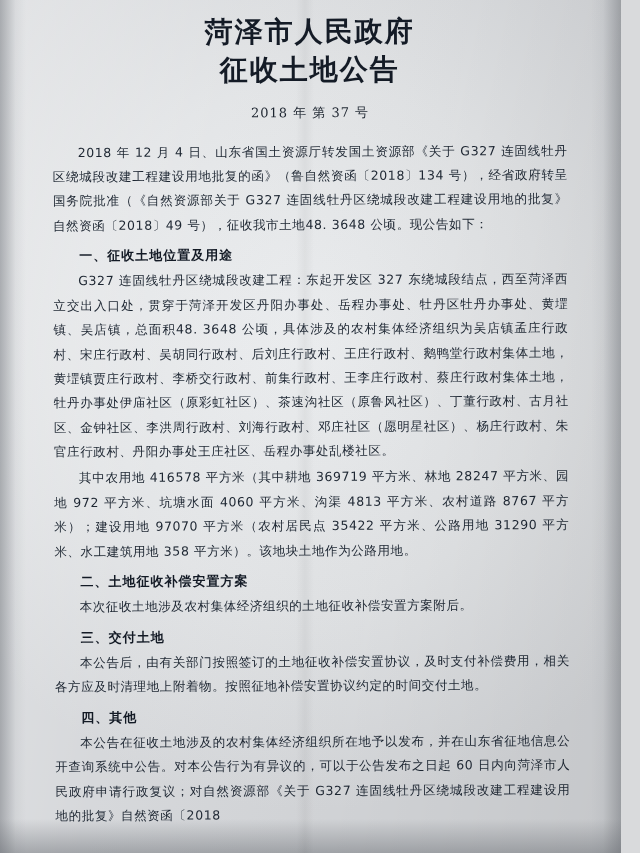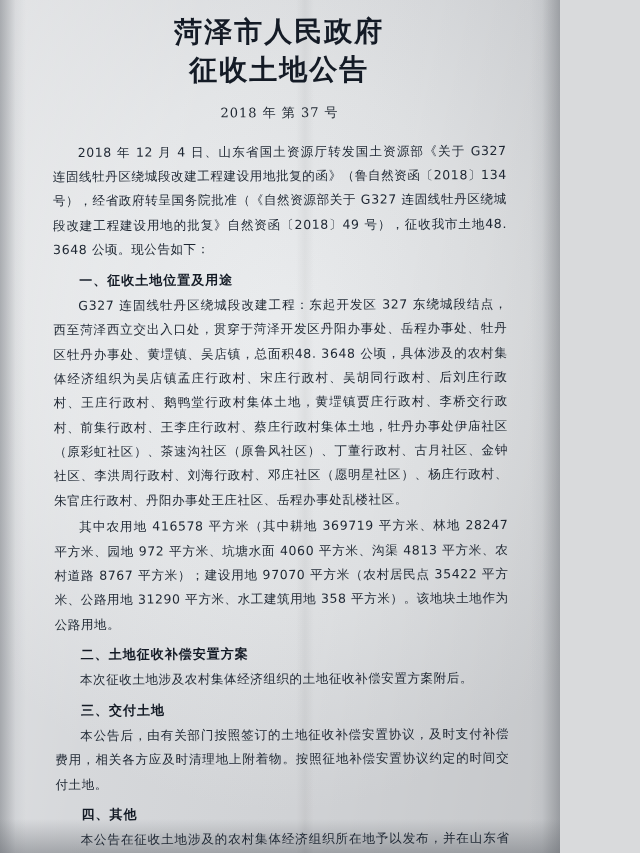--- a/index.html
+++ b/index.html
@@ -9,21 +9,21 @@
   body {
     width: 640px;
     height: 853px;
     overflow: hidden;
     background: #d9dadc;
     font-family: "DejaVu Sans", sans-serif;
   }
   
   .page {
     position: relative;
-    width: 560px;
+    width: 621px;
     height: 853px;
     background:
       radial-gradient(ellipse 70% 55% at 50% 40%, #eceef0 0%, #e2e4e6 55%, #d4d6d9 100%);
     overflow: hidden;
   }
   .page::before {
     
     content: "";
     position: absolute;
     left: 0; top: 0; right: 0; bottom: 0;

